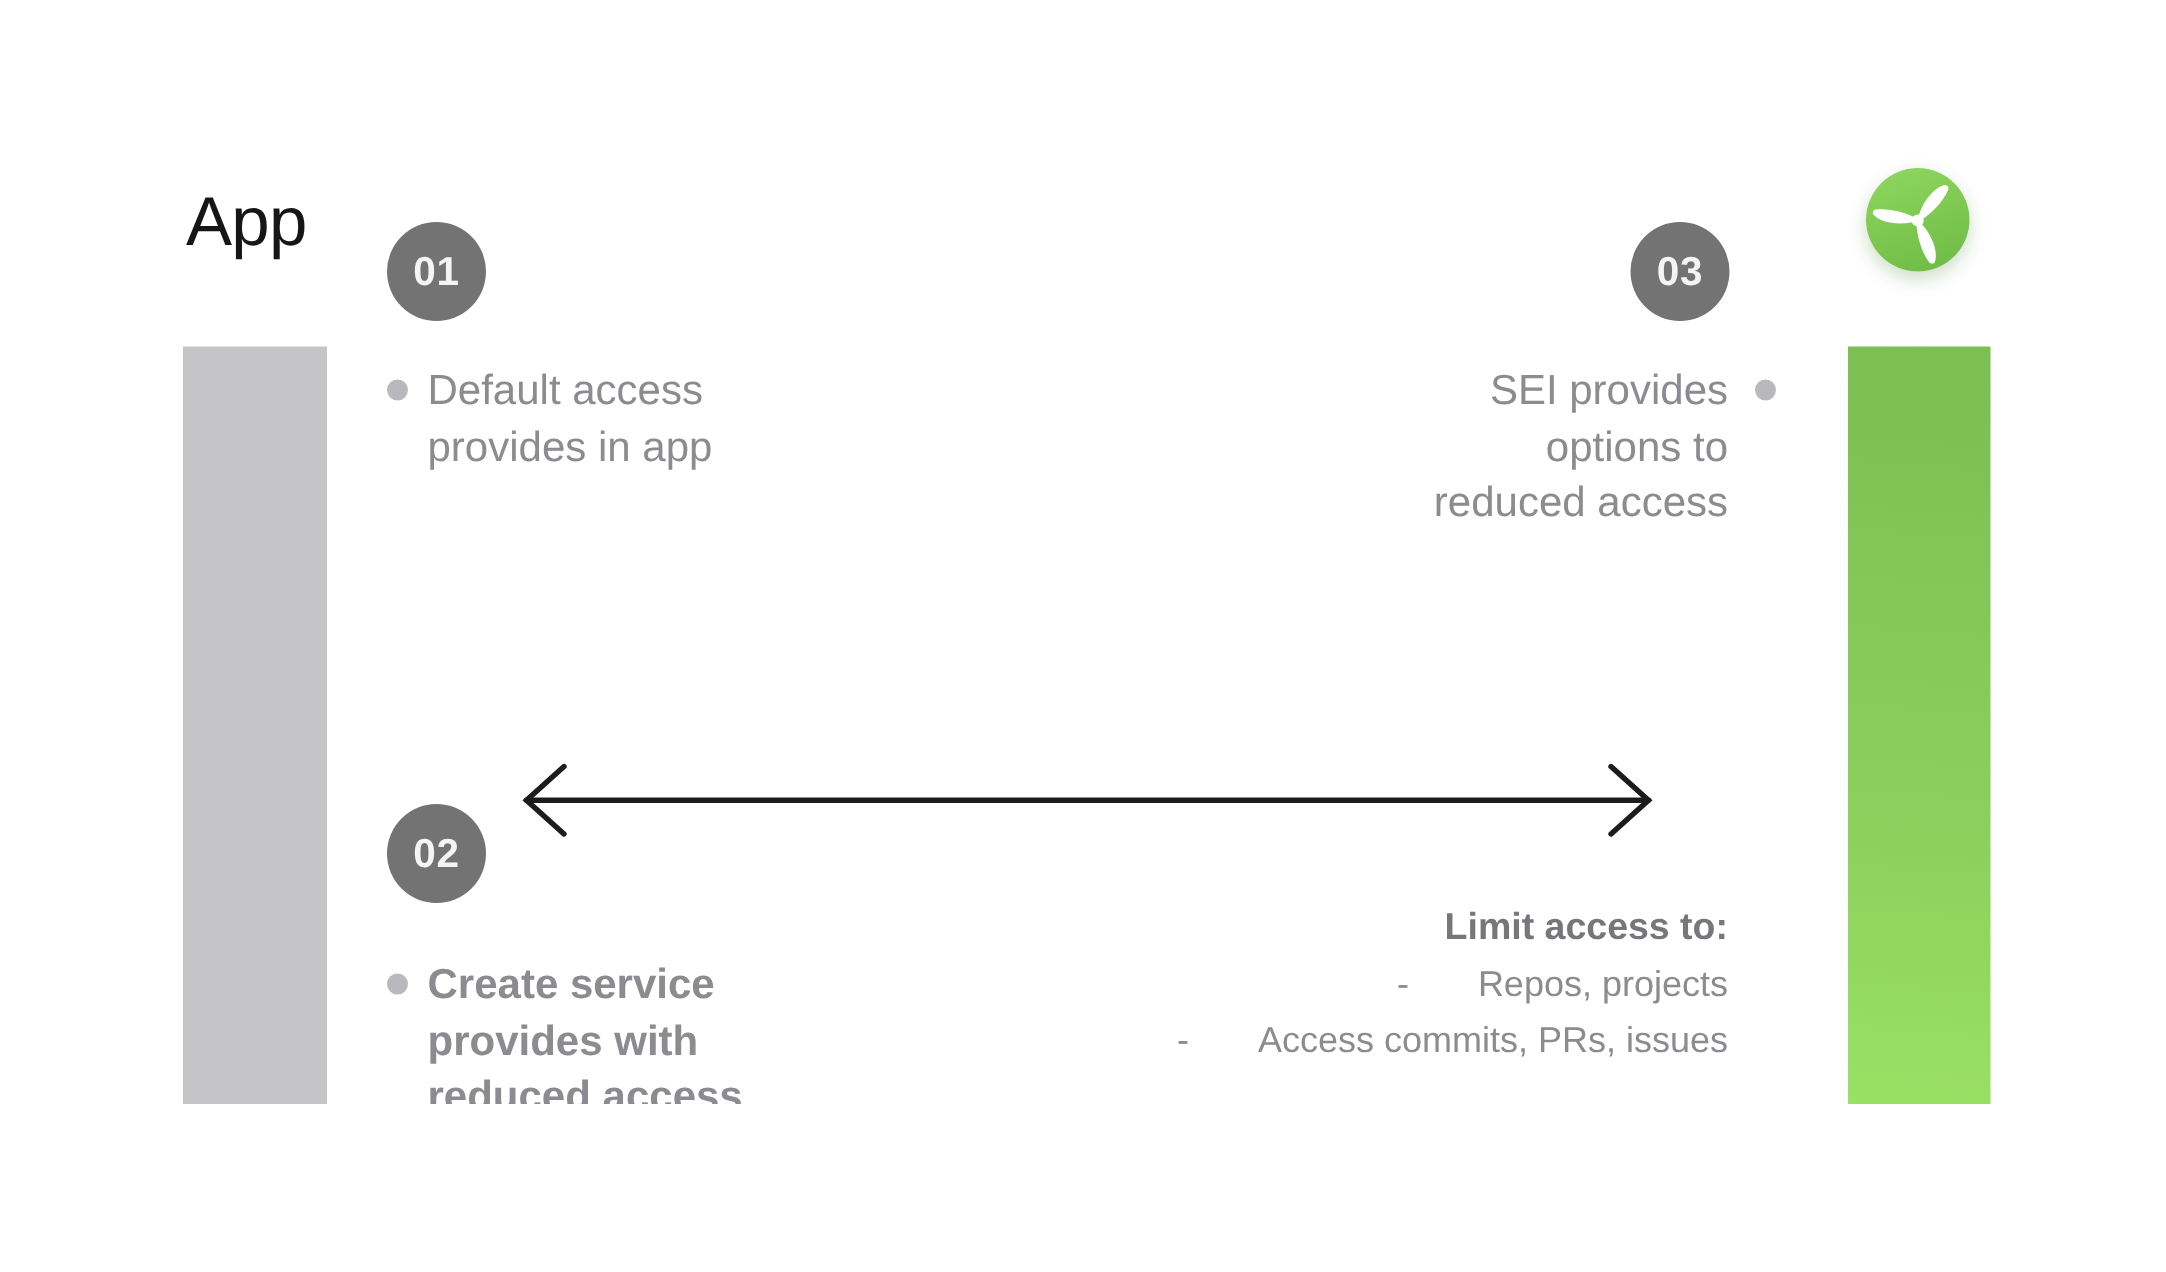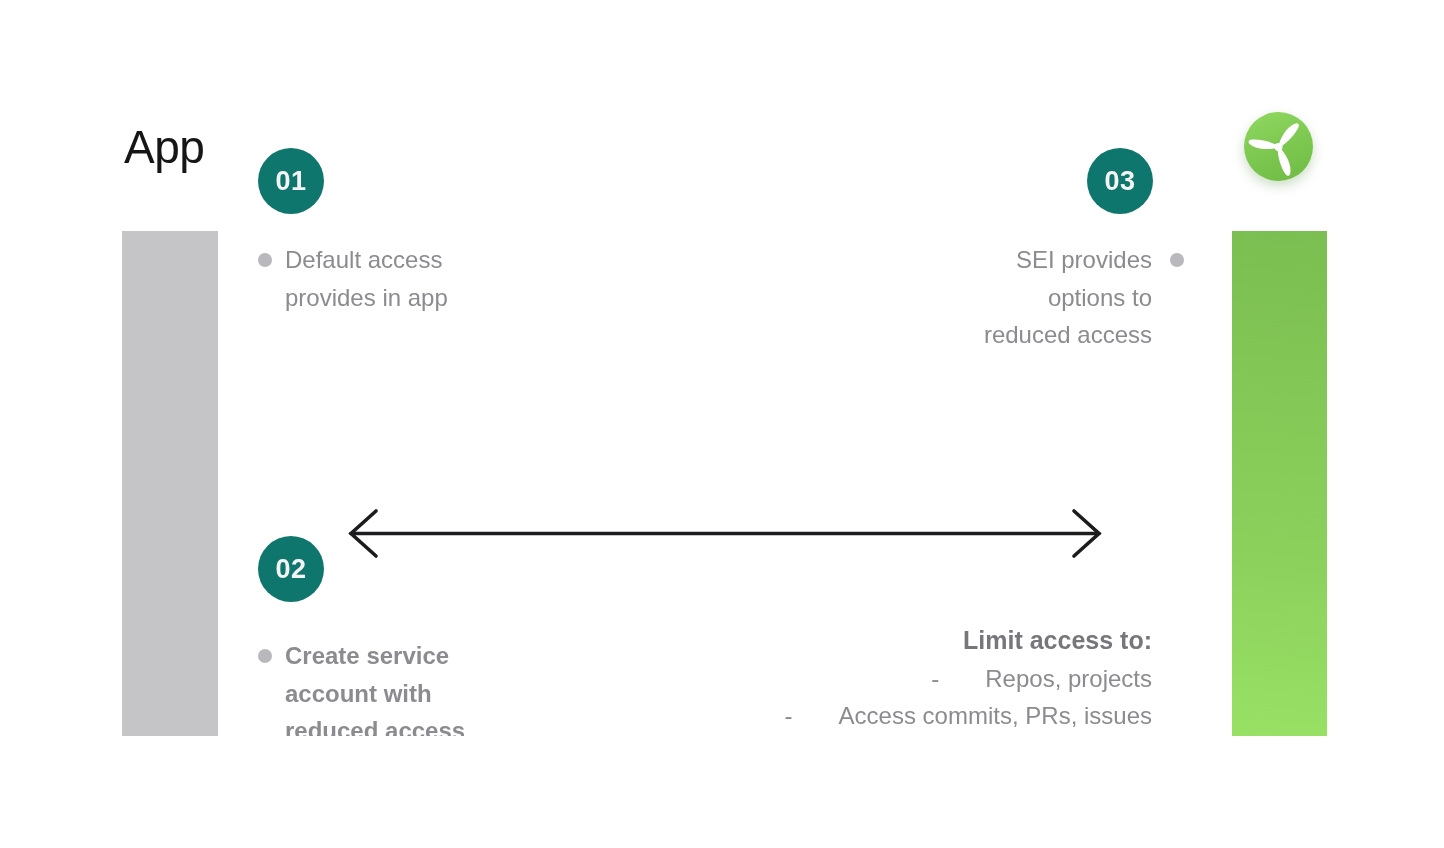--- a/index.html
+++ b/index.html
@@ -24,50 +24,50 @@
   }
   .logo {
     position:absolute; left:1244px; top:112px;
     width:69px; height:69px; border-radius:50%;
     background:linear-gradient(160deg, #90D861 0%, #7CC74F 55%, #6DBA45 100%);
     box-shadow:0 5px 12px rgba(60,120,30,0.25);
     display:flex; align-items:center; justify-content:center;
   }
   .badge {
     position:absolute; width:66px; height:66px; border-radius:50%;
-    background:#0f766e; color:#F4F4F4;
+    background:#737373; color:#F4F4F4;
     display:flex; align-items:center; justify-content:center;
     font-size:27px; font-weight:700; letter-spacing:0.5px;
   }
   .badge-01 { left:258px; top:148px; }
   .badge-02 { left:258px; top:536px; }
   .badge-03 { left:1087px; top:148px; }
   .step-text {
     position:absolute;
     display:flex; align-items:flex-start;
-    font-size:24px; line-height:37.5px; color:#8B8B90;
+    font-size:28px; line-height:37.5px; color:#8B8B90;
   }
   .step-1 { left:258px; top:241px; }
   .step-2 { left:258px; top:637px;font-weight:bold; }
   .step-3 { right:260px; top:241px; flex-direction:row-reverse; }
   .step-3 .lines { text-align:right; }
   .bullet {
     width:14px; height:14px; border-radius:50%;
     background:#B9B9BD; flex:0 0 auto;
     margin-top:12px;
   }
   .step-text .bullet { margin-right:13px; }
   .step-3 .bullet { margin-right:0; margin-left:18px; }
   .arrow-wrap { position:absolute; left:345px; top:505px; }
   .limit-block {
     position:absolute; right:292px; top:600px;
     width:520px; text-align:right;
     font-size:24px; line-height:37.5px; color:#8B8B90;
   }
-  .limit-heading { font-weight:700; color:#76767B; font-size:25px;margin-top:22px; }
+  .limit-heading { font-weight:700; color:#76767B; font-size:25px; }
   .limit-item .dash { display:inline-block; margin-right:46px; }
 </style>
 </head>
 <body>
 
 <div class="canvas">
 
   <div class="app-title">App</div>
 
   <div class="bar bar-left"></div>
@@ -105,21 +105,21 @@
     <div class="lines">
       <div>Default access</div>
       <div>provides in app</div>
     </div>
   </div>
 
   <div class="step-text step-2">
     <span class="bullet"></span>
     <div class="lines">
       <div>Create service</div>
-      <div>account with</div>
+      <div>provides with</div>
       <div>reduced access</div>
     </div>
   </div>
 
   <div class="step-text step-3">
     <span class="bullet"></span>
     <div class="lines">
       <div>SEI provides</div>
       <div>options to</div>
       <div>reduced access</div>

